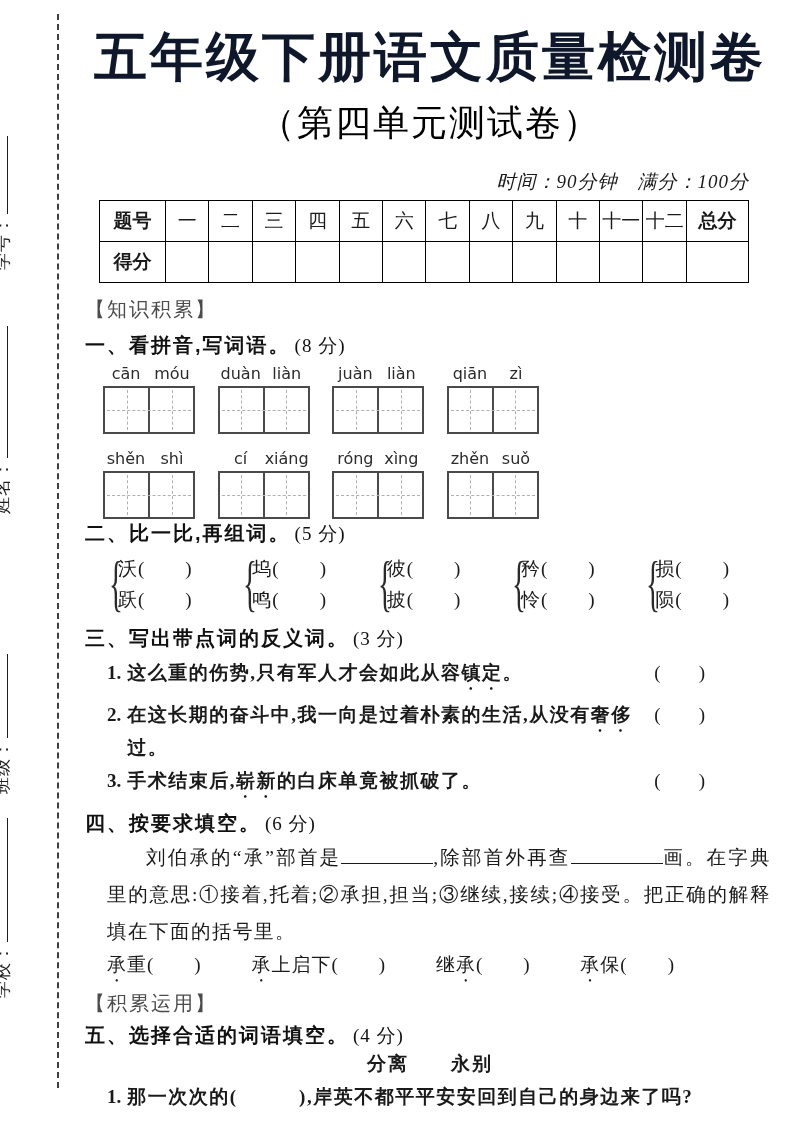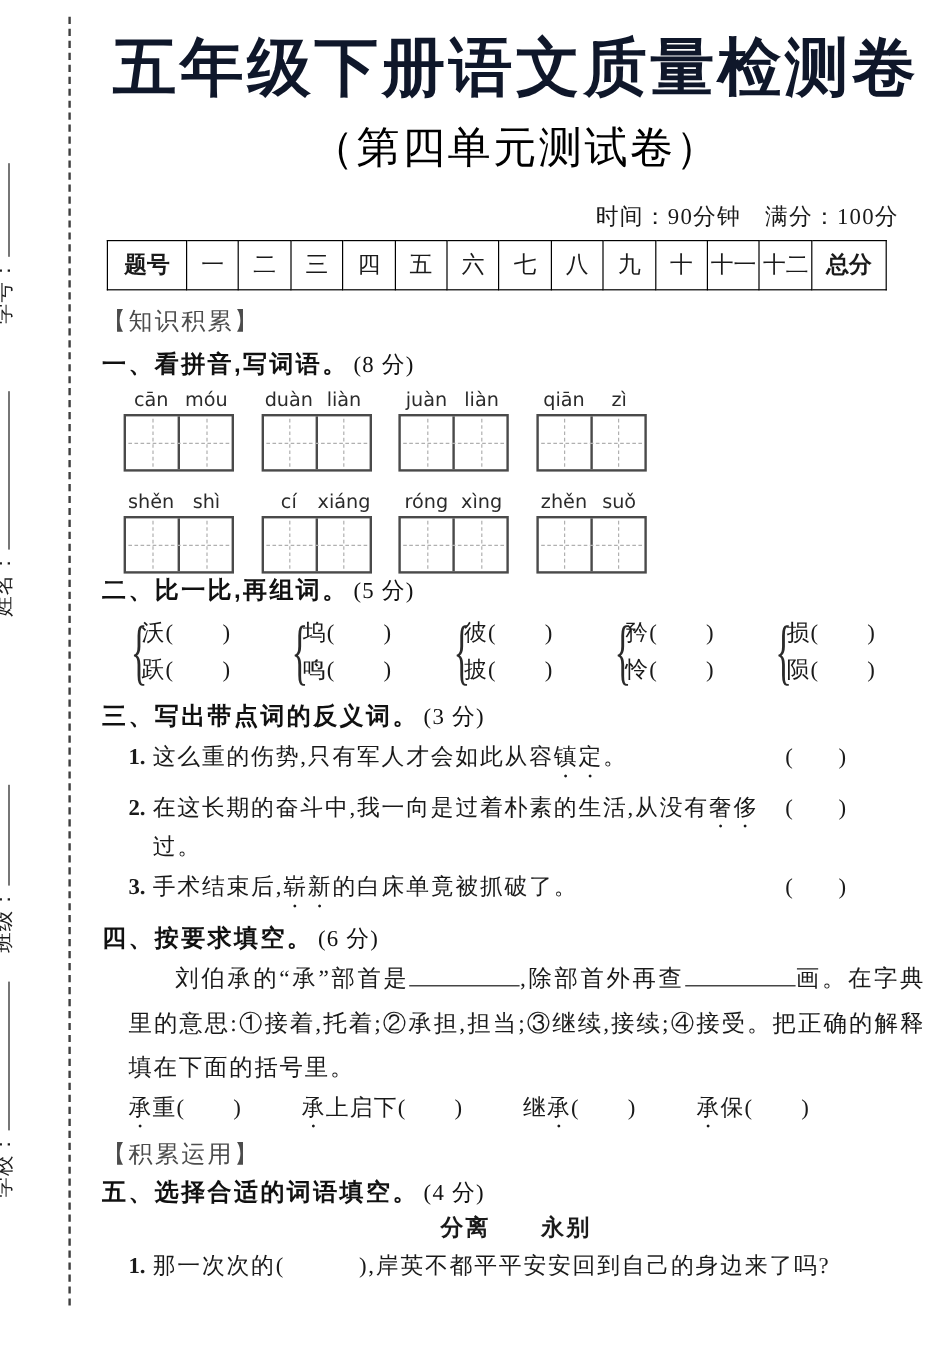--- a/index.html
+++ b/index.html
@@ -12,23 +12,23 @@
   .margin-unit{position:absolute;left:14px;white-space:nowrap;font-size:17px;letter-spacing:1px;
        transform:rotate(-90deg);transform-origin:0 100%;height:22px;line-height:22px;color:#1d1d1d;}
   .mu1{top:248px;} .mu2{top:492px;} .mu3{top:772px;} .mu4{top:976px;}
   .mblank{display:inline-block;border-bottom:1.6px solid #1d1d1d;height:14px;vertical-align:baseline;margin-left:2px;}
   .mb1{width:78px;} .mb2{width:132px;} .mb3{width:84px;} .mb4{width:124px;}
 
   .content{position:absolute;left:85px;top:0;width:690px;}
 
   .title{margin-top:26px;text-align:center;font-size:53px;line-height:62px;font-weight:bold;letter-spacing:3px;color:#0f172a;}
   .subtitle{margin-top:12px;text-align:center;font-size:36px;line-height:46px;letter-spacing:2px;color:#000;}
-  .info{margin-top:24px;margin-bottom:6px;text-align:right;font-size:19px;line-height:24px;letter-spacing:1px;padding-right:26px;}
-
-  table.score{border-collapse:collapse;margin-left:4px;table-layout:fixed;width:650px;}
+  .info{margin-top:24px;margin-bottom:6px;text-align:right;font-size:19px;line-height:24px;letter-spacing:1px;padding-right:26px;font-style:italic;}
+
+  table.score{border-collapse:collapse;margin-left:14px;table-layout:fixed;width:650px;}
   table.score td{border:1.6px solid #000;height:40px;text-align:center;font-size:19px;padding:0;}
   td.thead{font-family:"Liberation Sans","DejaVu Sans",sans-serif;font-weight:bold;}
   col.c-first{width:66px;} col.c-last{width:62px;}
 
   .band{margin-top:13px;font-size:20px;line-height:26px;color:#4c4c4c;
         font-family:"Liberation Sans","DejaVu Sans",sans-serif;letter-spacing:2px;}
   .qtitle{font-size:20px;line-height:26px;font-family:"Liberation Sans","DejaVu Sans",sans-serif;
         font-weight:bold;letter-spacing:2px;color:#111;}
   .qtitle .score{font-family:"Liberation Serif",serif;font-weight:normal;font-size:19px;margin-left:4px;letter-spacing:1px;}
   .mt10{margin-top:10px;} .mt13{margin-top:1px;} .mt8{margin-top:8px;}
@@ -49,21 +49,21 @@
   
   .pairs-row{margin-top:6px;margin-left:20px;width:625px;display:flex;justify-content:space-between;}
   .pair-group{display:flex;align-items:center;}
   .brace{font-size:58px;line-height:58px;font-weight:300;color:#2a2a2a;
         display:inline-block;transform:scaleX(0.5) scaleY(1.05);width:16px;margin-right:-3px;}
   .pair-col div{font-size:19px;line-height:31px;letter-spacing:1px;white-space:nowrap;}
 
   
   .sent-row{display:flex;margin-top:9px;padding-left:22px;font-size:19px;line-height:24px;}
   .num{font-weight:bold;margin-right:6px;}
-  .sent{flex:1;letter-spacing:1.5px;}
+  .sent{flex:1;letter-spacing:1.5px;font-weight:bold;}
   .bracket{margin-right:70px;white-space:nowrap;}
   .emdot{-webkit-text-emphasis:filled dot;-webkit-text-emphasis-position:under;
          text-emphasis:filled dot;text-emphasis-position:under right;}
 
   .para{margin:2px 4px 0 22px;font-size:19.5px;line-height:37px;text-align:justify;
         text-indent:2em;letter-spacing:1.5px;}
   .blank{display:inline-block;width:92px;border-bottom:1.6px solid #1a1a1a;height:1em;vertical-align:baseline;}
   .terms-row{margin-top:2px;margin-left:22px;width:568px;display:flex;justify-content:space-between;
         font-size:19px;line-height:26px;white-space:nowrap;letter-spacing:1px;}
 
@@ -127,20 +127,36 @@
         <td>五</td>
         <td>六</td>
         <td>七</td>
         <td>八</td>
         <td>九</td>
         <td>十</td>
         <td>十一</td>
         <td>十二</td>
         <td class="thead">总分</td>
       </tr>
+      <tr>
+        <td class="thead">得分</td>
+        <td></td>
+        <td></td>
+        <td></td>
+        <td></td>
+        <td></td>
+        <td></td>
+        <td></td>
+        <td></td>
+        <td></td>
+        <td></td>
+        <td></td>
+        <td></td>
+        <td></td>
+      </tr>
     </tbody>
       </table>
 
     <div class="band">【知识积累】</div>
 
     <div class="qtitle mt10">
       <span>一、看拼音,写词语。</span><span class="score">(8 分)</span>
     </div>
 
     <div class="pinyin-row">

